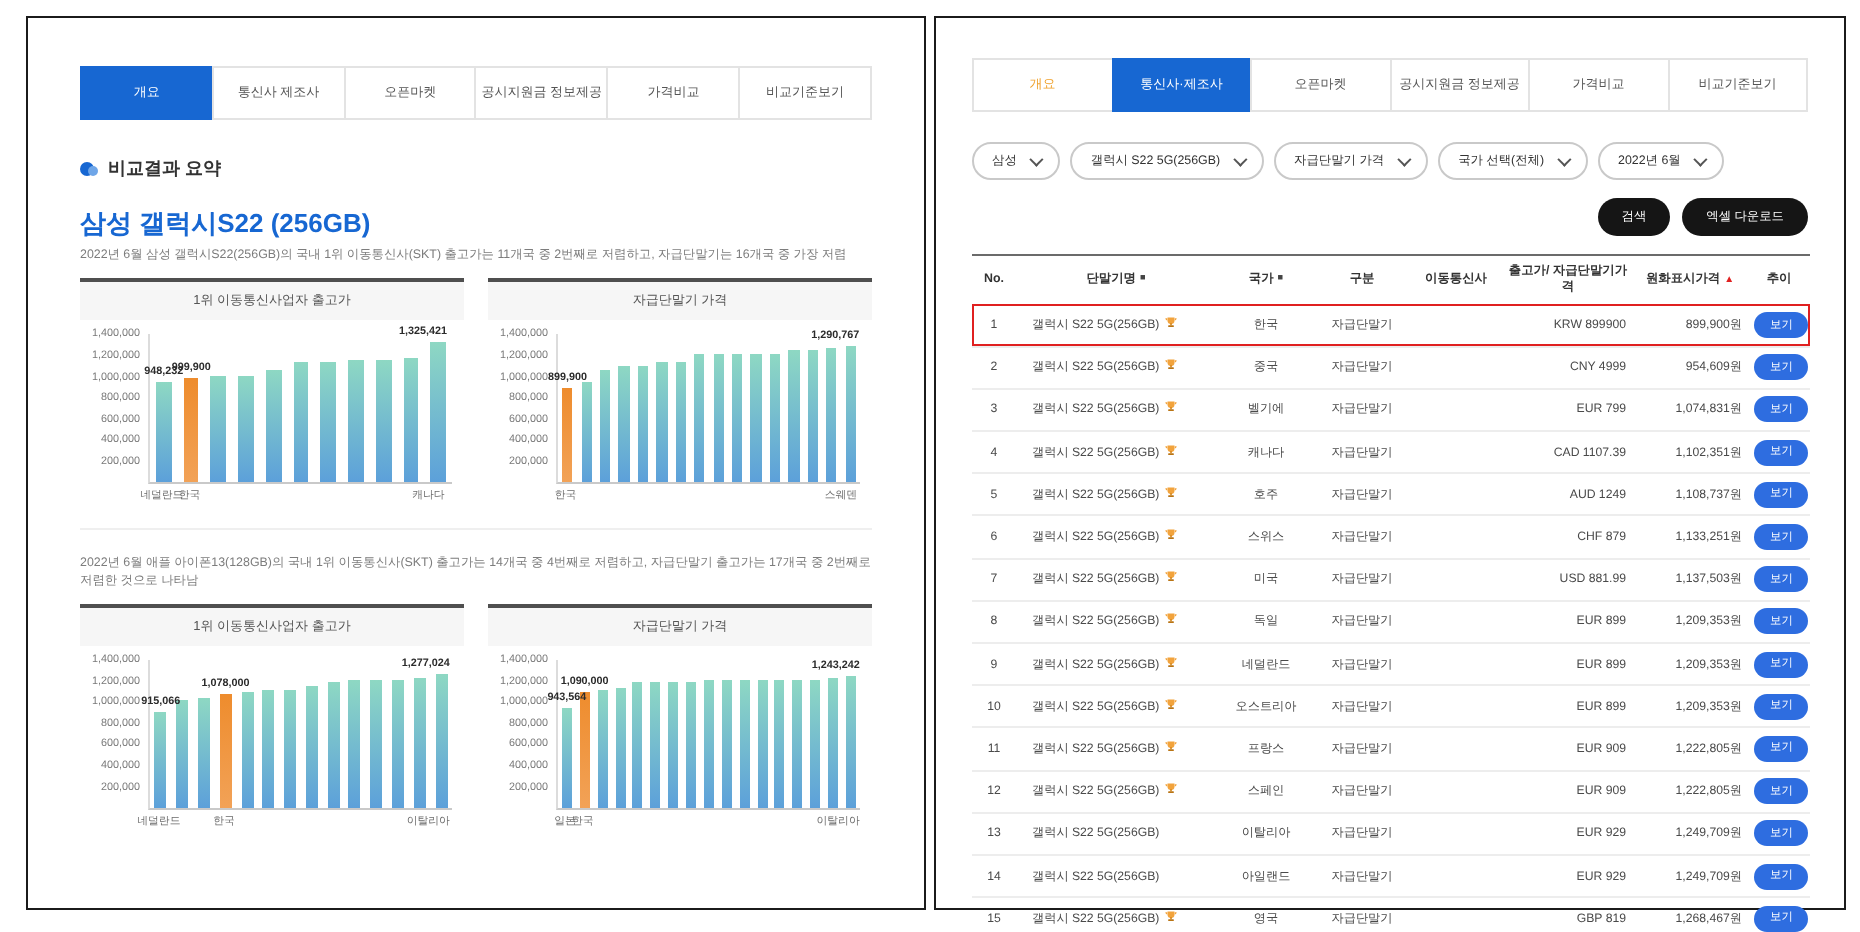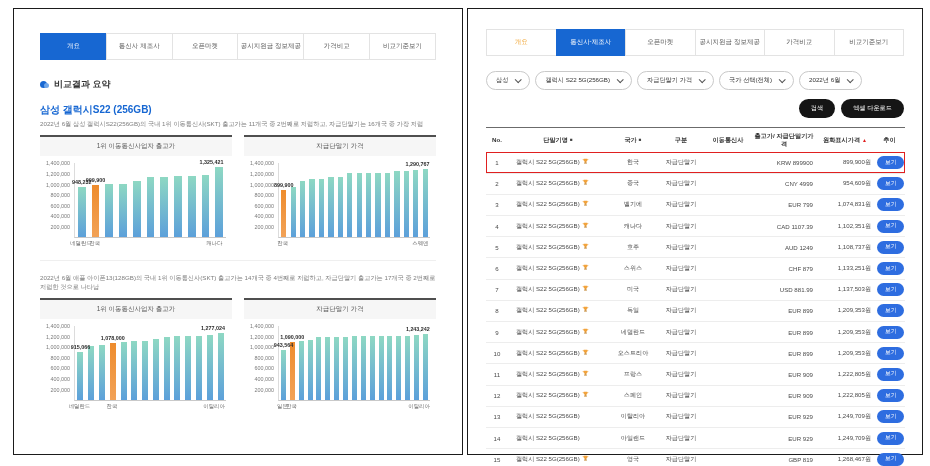--- a/index.html
+++ b/index.html
@@ -19,21 +19,21 @@
 
   
   .summary-head{display:flex;align-items:center;gap:5px;margin-top:18px;}
   .summary-icon{width:9px;height:9px;position:relative;flex:none;}
   .summary-icon i{position:absolute;border-radius:50%;}
   .summary-icon i.c1{left:0;top:1px;width:7px;height:7px;background:#1767d2;}
   .summary-icon i.c2{left:4px;top:3px;width:5px;height:5px;background:#6fa6e8;}
   .summary-title{font-size:9px;font-weight:bold;color:#333;}
   .section{margin-top:12px;}
   .section + .section{margin-top:12px;border-top:1px solid #efefef;padding-top:10px;}
-  .sec-title{font-size:10px;font-weight:bold;color:#1767d2;}
+  .sec-title{font-size:13px;font-weight:bold;color:#1767d2;}
   .sec-desc{font-size:6.2px;color:#7d7d7d;margin-top:3px;line-height:1.35;}
   .cards{display:flex;gap:12px;margin-top:7px;}
   .chart-card{flex:1;min-width:0;}
   .chart-card-header{border-top:2px solid #4f4f4f;background:#f6f6f6;color:#555;
       font-size:6.5px;text-align:center;padding:5px 0;}
   .chart{padding:7px 6px 1px 2px;}
   .chart-inner{display:flex;}
   .yaxis{position:relative;width:32px;height:74px;flex:none;}
   .ytick{position:absolute;right:4px;font-size:5.4px;color:#7a7a7a;transform:translateY(50%);white-space:nowrap;}
   .plotwrap{flex:1;min-width:0;}

